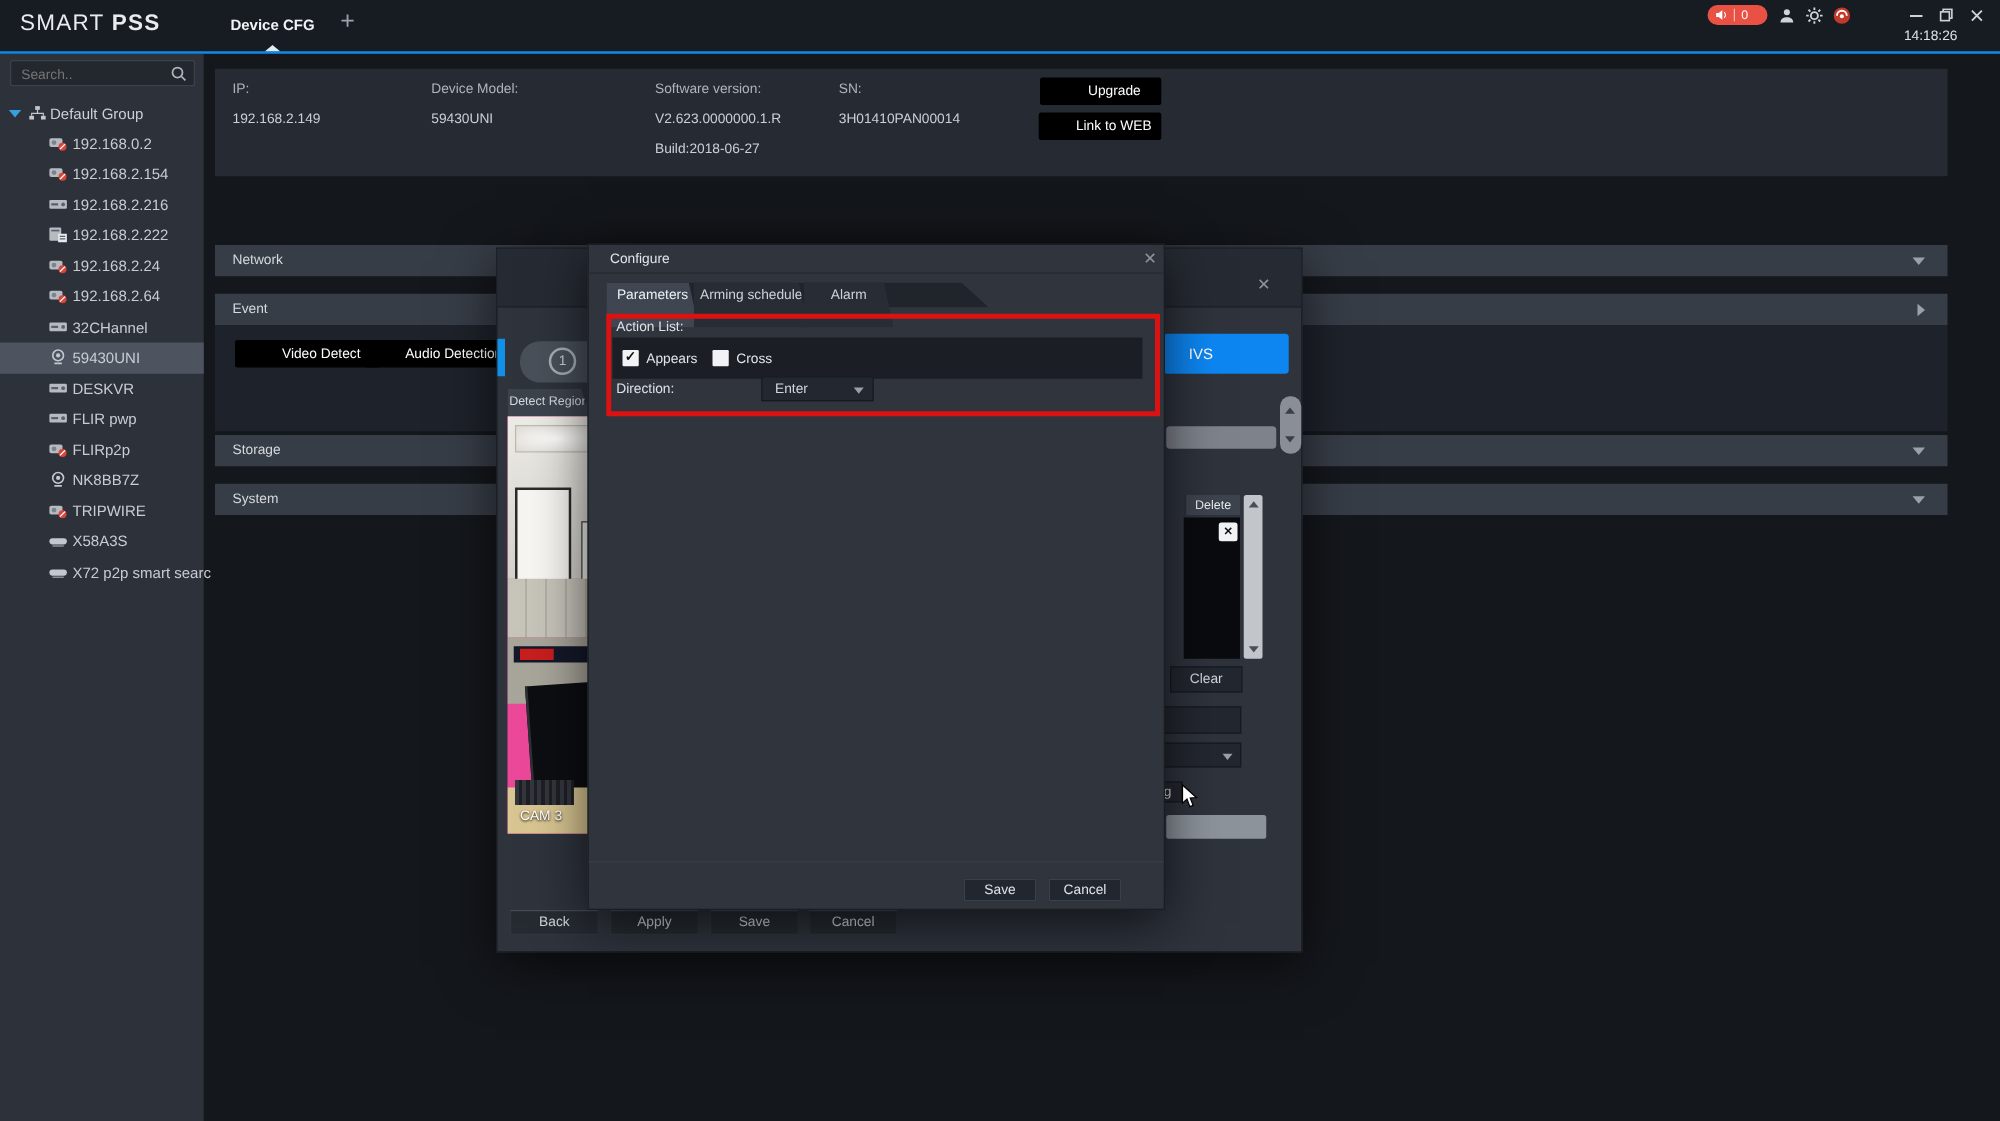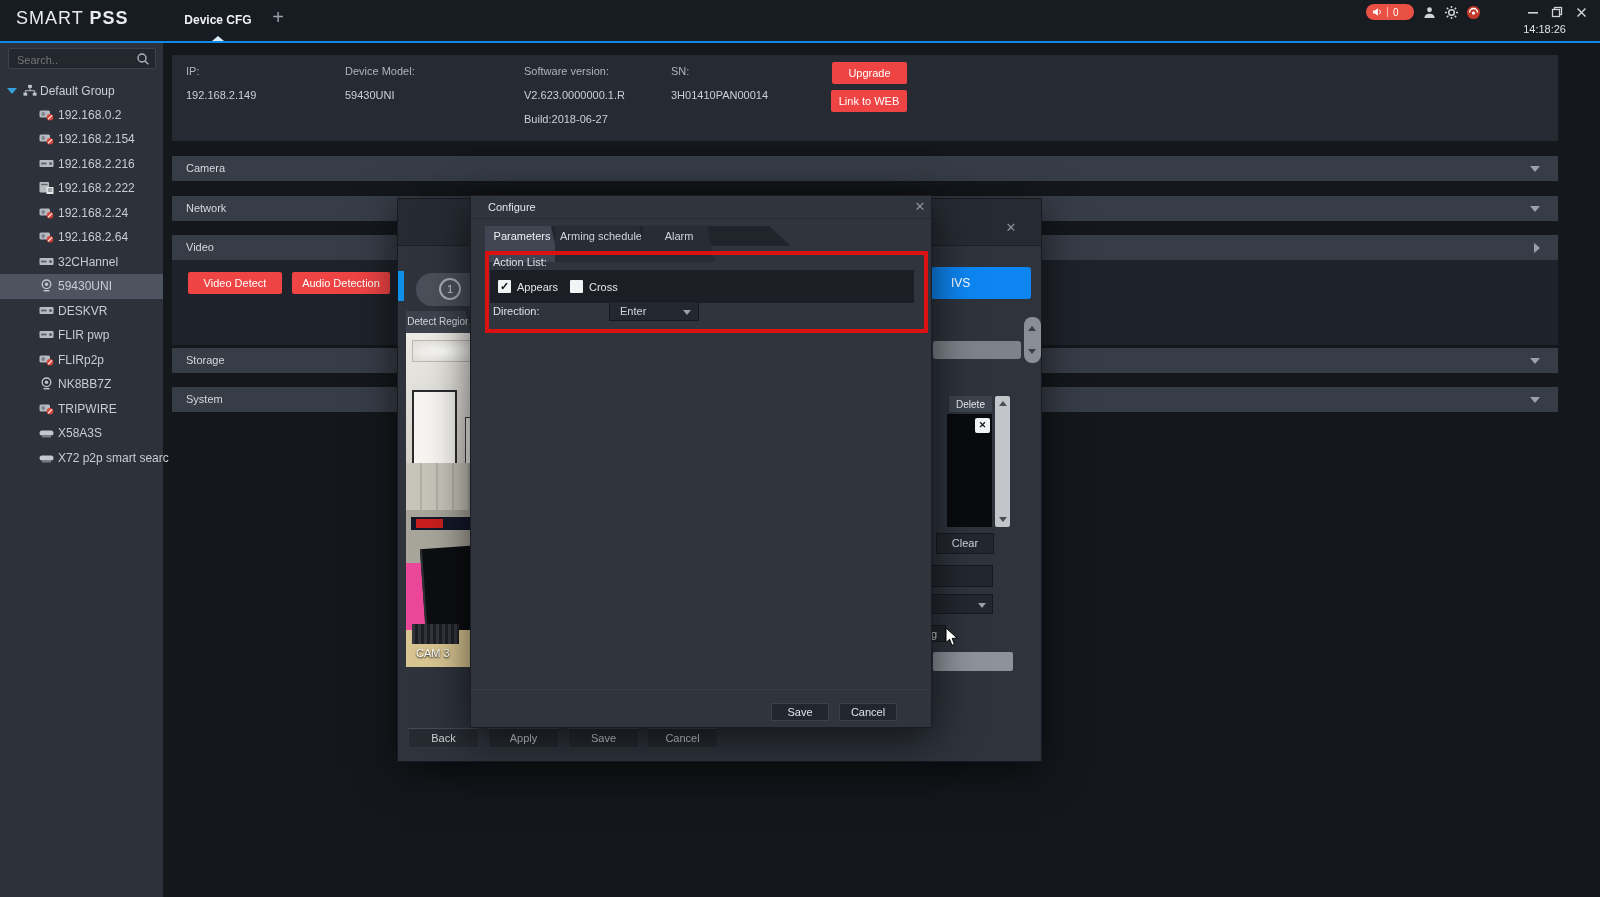--- a/index.html
+++ b/index.html
@@ -37,22 +37,22 @@
   .group-label{position:absolute;left:40px;top:5px;font-size:12px;color:#ccd0d5;}
   .tree-item{position:absolute;left:0;width:163px;height:24.5px;cursor:default;}
   .tree-item.selected{background:#4d545f;}
   .tree-icon{position:absolute;left:39px;top:5px;}
   .tree-label{position:absolute;left:58px;top:5px;font-size:12px;color:#c9cdd2;white-space:nowrap;}
 
   
   .info-panel{position:absolute;left:172px;top:55px;width:1386px;height:86px;background:#262b33;z-index:1;}
   .il{position:absolute;color:#aeb4bb;font-size:11px;}
   .iv{position:absolute;color:#ccd0d5;font-size:11px;}
-  .blue-btn{background:#ef4444;color:#fff;border-radius:2px;text-align:center;font-size:11px;height:22px;line-height:22px;
-            position:absolute;cursor:pointer;}
+  .blue-btn{background:#000000;color:#fff;border-radius:2px;text-align:center;font-size:11px;height:22px;line-height:22px;
+            position:absolute;cursor:pointer;padding-left:22px;}
   .section-row{position:absolute;left:172px;width:1386px;height:25px;background:#373d47;z-index:1;}
   .section-label{position:absolute;left:14px;top:6px;font-size:11px;color:#d6d9dd;}
   .section-arrow{position:absolute;right:18px;top:10px;width:0;height:0;}
   .arrow-down{border-left:5px solid transparent;border-right:5px solid transparent;border-top:6px solid #9aa1a9;}
   .arrow-right{border-top:5px solid transparent;border-bottom:5px solid transparent;border-left:6px solid #9aa1a9;top:8px !important;}
   .event-panel{position:absolute;left:172px;top:260px;width:1386px;height:85px;background:#1e222a;z-index:1;}
   .event-btn{top:272px;z-index:2;}
 
   
   .ivs-dlg{position:absolute;left:397px;top:198px;width:645px;height:564px;background:#2e333c;z-index:5;
@@ -449,30 +449,26 @@
     <div class="cfg-btn" style="left:300px">Save</div>
     <div class="cfg-btn" style="left:368px">Cancel</div>
   </div>
 
   <div class="cursor">
     <svg width="14" height="20" viewBox="0 0 14 20">
         <path d="M1 1l0 14.5 3.6-3.2 2.3 6 2.6-1-2.3-5.9 4.9-.4z" fill="#fff" stroke="#000" stroke-width="1"></path>
       </svg>
   </div>
 
-<div class="section-row" style="top: 156px;">
-      <span class="section-label">Camera</span>
-      <span class="section-arrow arrow-down"></span>
-    </div>
     <div class="section-row" style="top: 196px;">
       <span class="section-label">Network</span>
       <span class="section-arrow arrow-down"></span>
     </div>
     <div class="section-row" style="top: 235px;">
-      <span class="section-label">Video</span>
+      <span class="section-label">Event</span>
       <span class="section-arrow arrow-right"></span>
     </div>
     <div class="section-row" style="top: 348px;">
       <span class="section-label">Storage</span>
       <span class="section-arrow arrow-down"></span>
     </div>
     <div class="section-row" style="top: 387px;">
       <span class="section-label">System</span>
       <span class="section-arrow arrow-down"></span>
     </div>

